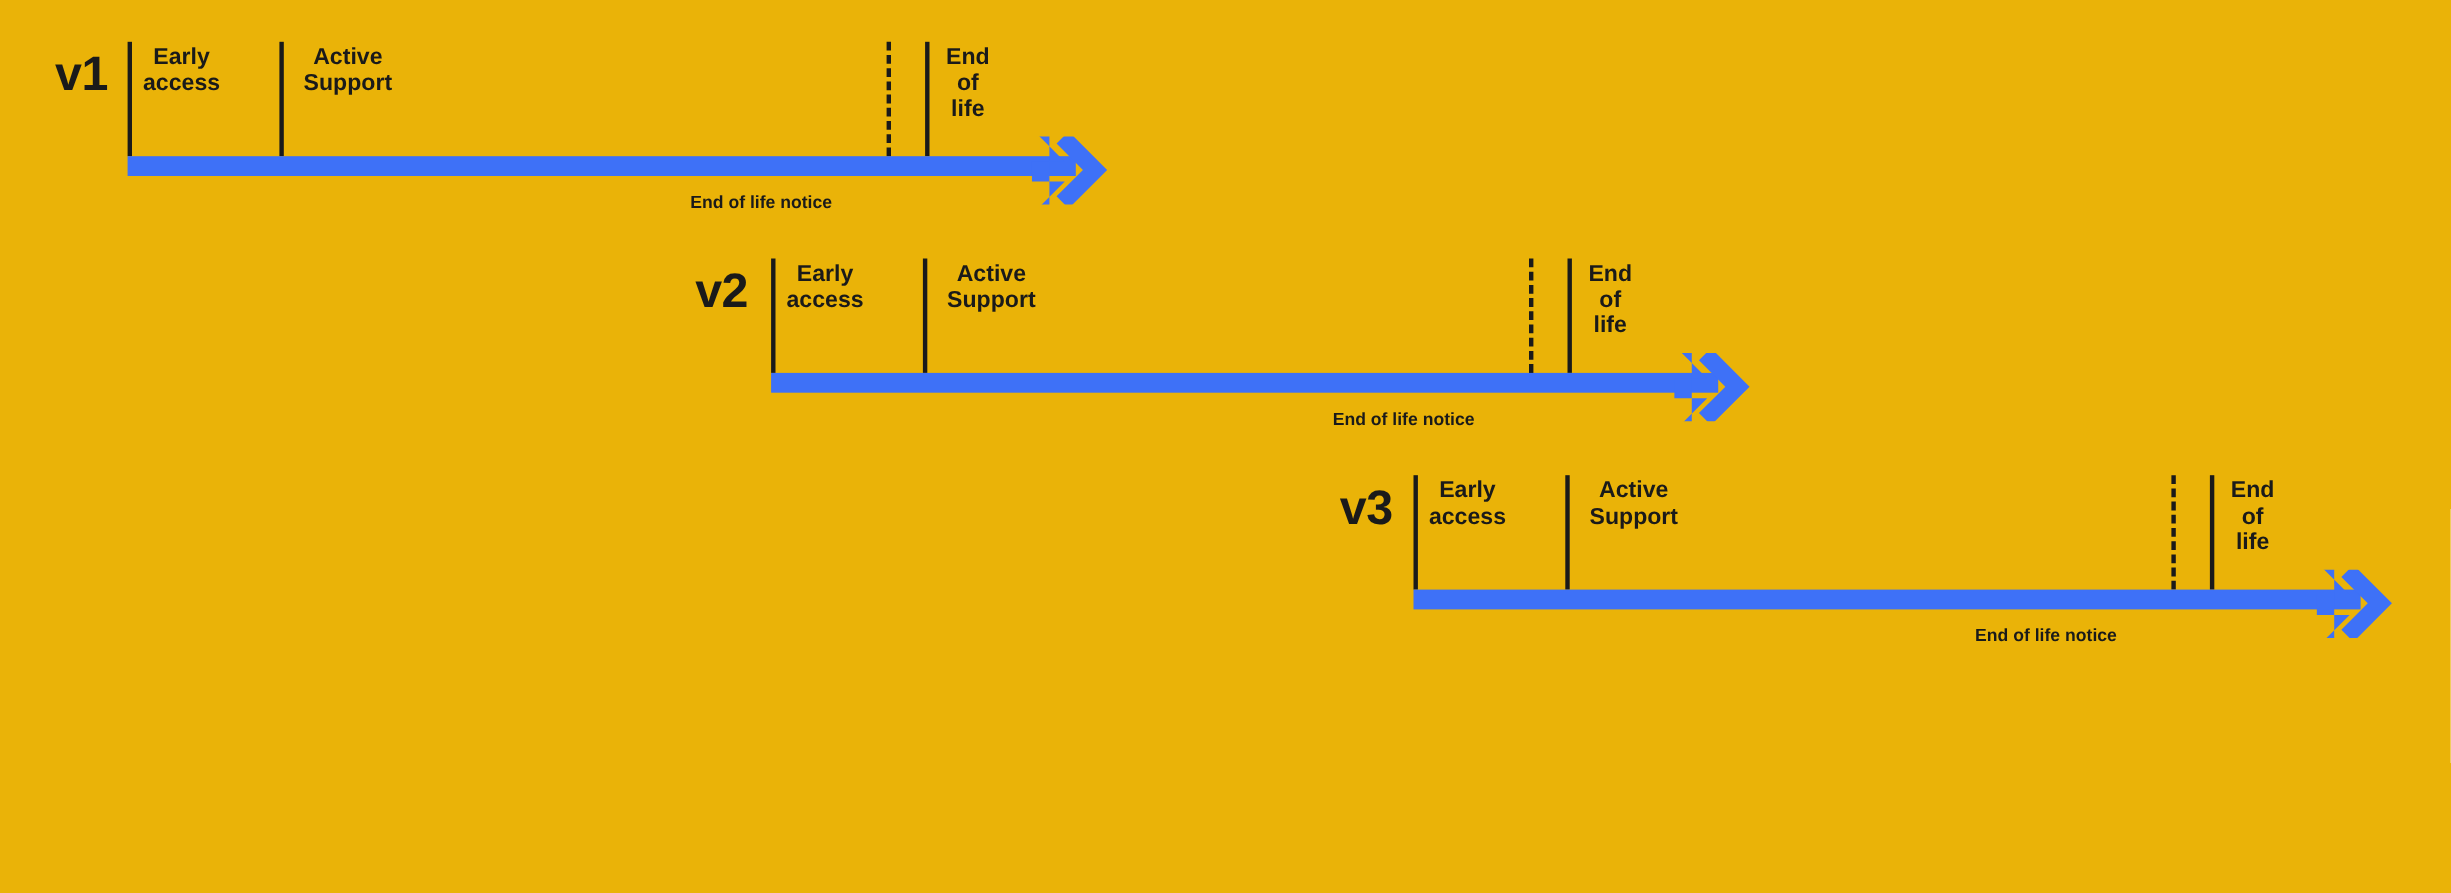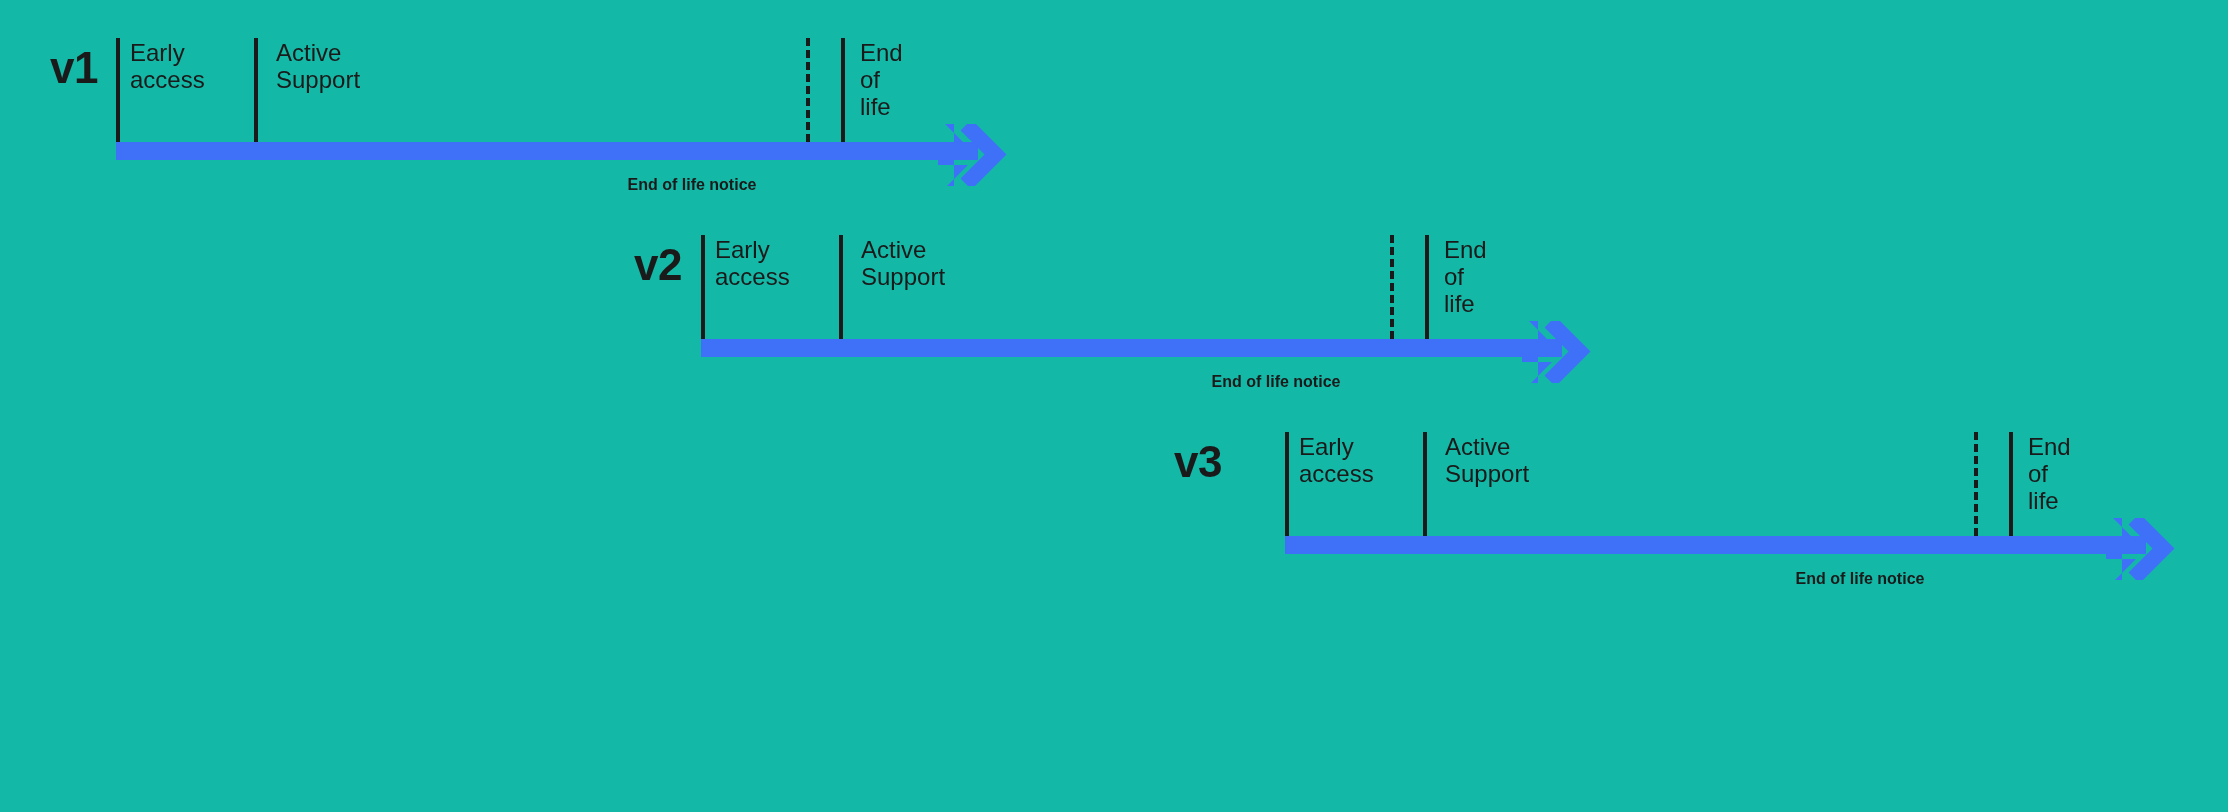--- a/index.html
+++ b/index.html
@@ -10,21 +10,21 @@
   }
   body {
     font-family: "Liberation Sans", sans-serif;
     -webkit-font-smoothing: antialiased;
   }
 
   #diagram {
     position: relative;
     width: 2228px;
     height: 812px;
-    background: #14b8a6;
+    background: #eab308;
     overflow: hidden;
   }
 
   
   .timeline-row {
     position: absolute;
     left: 0;
     top: 0;
   }
 
@@ -50,25 +50,26 @@
   
   .milestone-line-dashed {
     position: absolute;
     width: 0;
     border-left: 4px dashed #1a1a1a;
   }
 
   
   .phase-label {
     position: absolute;
-    font-size: 24px;
-    font-weight: 400;
+    font-size: 21px;
+    font-weight: 700;
     color: #1a1a1a;
     line-height: 1.12;
     white-space: pre-line;
+    text-align: center;
   }
 
   
   .notice-label {
     position: absolute;
     font-size: 16px;
     font-weight: 700;
     color: #1a1a1a;
     line-height: 1.12;
     white-space: nowrap;
@@ -107,40 +108,40 @@
       <div class="timeline-bar" style="left:116px;top:142px;width:862px;background:#3E71F7;"></div>
       <div class="timeline-arrow" style="left:938px;top:124px;">
         <svg width="78" height="62" viewBox="0 0 78 62">
           <path d="M16 2 L6 12 L30 36 L0 36 L0 54 L30 54 L6 78 L16 88 Z" fill="#3E71F7" transform="translate(0,-13)"></path>
           <path d="M13.5 1.5 L2.5 12.5 L26.5 36.5 L2.5 60.5 L13.5 71.5 L48.5 36.5 Z" fill="#3E71F7" transform="translate(20,-6)"></path>
         </svg>
       </div>
       <div class="notice-label" style="left:492px;top:176px;width:400px;">End of life notice</div>
     </div>
     <div class="timeline-row">
-      <div class="version-label" style="left:602px;top:243px;width:80px;">v2</div>
+      <div class="version-label" style="left:616px;top:243px;width:80px;text-align:center;">v2</div>
       <div class="milestone-line" style="left:701px;top:235px;height:104px;"></div>
       <div class="milestone-line" style="left:839px;top:235px;height:104px;"></div>
       <div class="milestone-line-dashed" style="left:1390px;top:235px;height:104px;"></div>
       <div class="milestone-line" style="left:1425px;top:235px;height:104px;"></div>
       <div class="phase-label" style="left:715px;top:237px;">Early
 access</div>
       <div class="phase-label" style="left:861px;top:237px;">Active Support</div>
       <div class="phase-label" style="left:1444px;top:237px;">End of life</div>
       <div class="timeline-bar" style="left:701px;top:339px;width:861px;background:#3E71F7;"></div>
       <div class="timeline-arrow" style="left:1522px;top:321px;">
         <svg width="78" height="62" viewBox="0 0 78 62">
           <path d="M16 2 L6 12 L30 36 L0 36 L0 54 L30 54 L6 78 L16 88 Z" fill="#3E71F7" transform="translate(0,-13)"></path>
           <path d="M13.5 1.5 L2.5 12.5 L26.5 36.5 L2.5 60.5 L13.5 71.5 L48.5 36.5 Z" fill="#3E71F7" transform="translate(20,-6)"></path>
         </svg>
       </div>
       <div class="notice-label" style="left:1076px;top:373px;width:400px;">End of life notice</div>
     </div>
     <div class="timeline-row">
-      <div class="version-label" style="left:1142px;top:440px;width:80px;">v3</div>
+      <div class="version-label" style="left:1186px;top:440px;width:80px;">v3</div>
       <div class="milestone-line" style="left:1285px;top:432px;height:104px;"></div>
       <div class="milestone-line" style="left:1423px;top:432px;height:104px;"></div>
       <div class="milestone-line-dashed" style="left:1974px;top:432px;height:104px;"></div>
       <div class="milestone-line" style="left:2009px;top:432px;height:104px;"></div>
       <div class="phase-label" style="left:1299px;top:434px;">Early
 access</div>
       <div class="phase-label" style="left:1445px;top:434px;">Active Support</div>
       <div class="phase-label" style="left:2028px;top:434px;">End of life</div>
       <div class="timeline-bar" style="left:1285px;top:536px;width:861px;background:#3E71F7;"></div>
       <div class="timeline-arrow" style="left:2106px;top:518px;">

